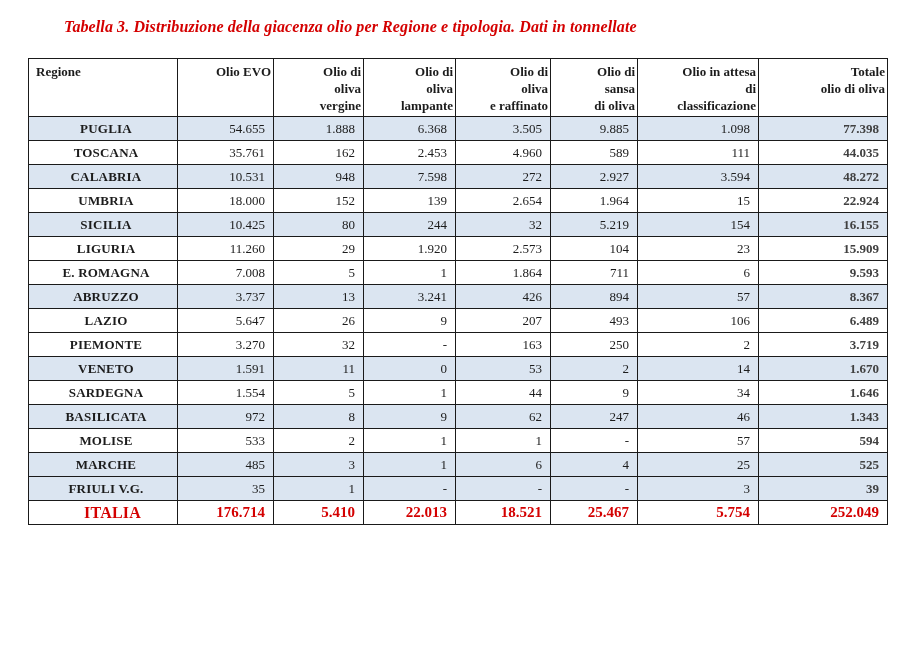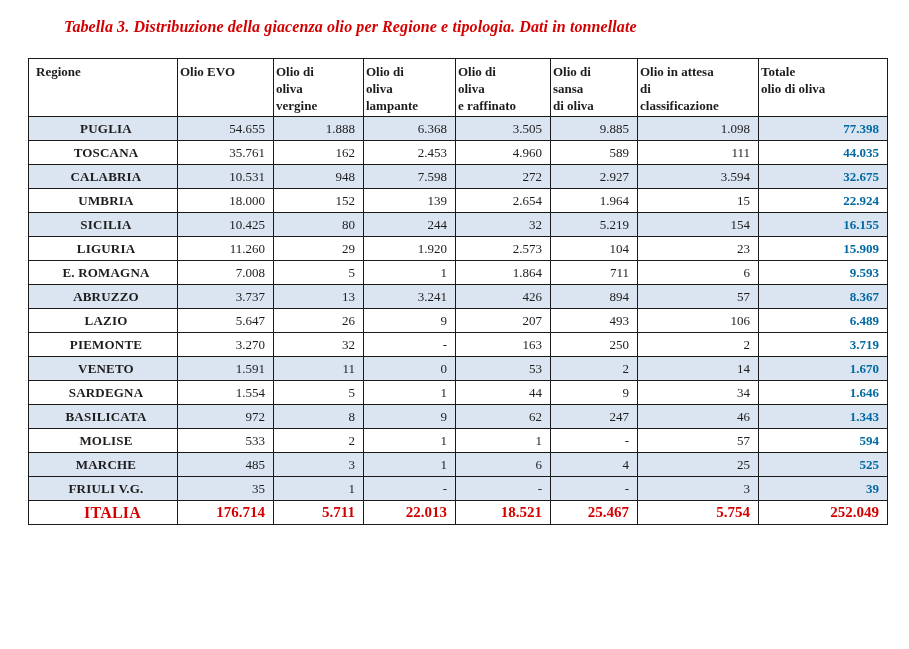--- a/index.html
+++ b/index.html
@@ -38,21 +38,21 @@
   }
   table.giacenza th,
   table.giacenza td {
     border: 1px solid #1a1a1a;
     font-size: 13px;
     color: #1c1c1c;
     overflow: hidden;
   }
   table.giacenza thead th {
     font-weight: bold;
-    text-align: left;
+    text-align: right;
     vertical-align: top;
     padding: 4px 2px 2px 2px;
     height: 57px;
     white-space: pre-line;
     line-height: 1.32;
     background: #ffffff;
   }
   table.giacenza thead th.region-h {
     text-align: left;
     padding-left: 7px;
@@ -72,21 +72,21 @@
     letter-spacing: 0.2px;
   }
   td.num {
     text-align: right;
     padding-right: 8px;
     font-weight: normal;
     color: #2a2a2a;
   }
   td.num.total {
     font-weight: bold;
-    color: #0369a1;
+    color: #404040;
   }
   tr.italia {
     height: 28px;
   }
   tr.italia td {
     color: var(--accent-red, #d40000) !important;
     font-weight: bold;
     font-size: 15px;
     padding-left: 20px;
   }
@@ -157,21 +157,21 @@
           <td class="num total">44.035</td>
         </tr>
         <tr class="shaded">
           <td class="region">CALABRIA</td>
           <td class="num">10.531</td>
           <td class="num">948</td>
           <td class="num">7.598</td>
           <td class="num">272</td>
           <td class="num">2.927</td>
           <td class="num">3.594</td>
-          <td class="num total">32.675</td>
+          <td class="num total">48.272</td>
         </tr>
         <tr>
           <td class="region">UMBRIA</td>
           <td class="num">18.000</td>
           <td class="num">152</td>
           <td class="num">139</td>
           <td class="num">2.654</td>
           <td class="num">1.964</td>
           <td class="num">15</td>
           <td class="num total">22.924</td>
@@ -292,21 +292,21 @@
           <td class="num">1</td>
           <td class="num">-</td>
           <td class="num">-</td>
           <td class="num">-</td>
           <td class="num">3</td>
           <td class="num total">39</td>
         </tr>
         <tr class="italia">
           <td class="region">ITALIA</td>
           <td class="num">176.714</td>
-          <td class="num">5.711</td>
+          <td class="num">5.410</td>
           <td class="num">22.013</td>
           <td class="num">18.521</td>
           <td class="num">25.467</td>
           <td class="num">5.754</td>
           <td class="num total">252.049</td>
         </tr>
       </tbody>
   </table>
 
 </div>

